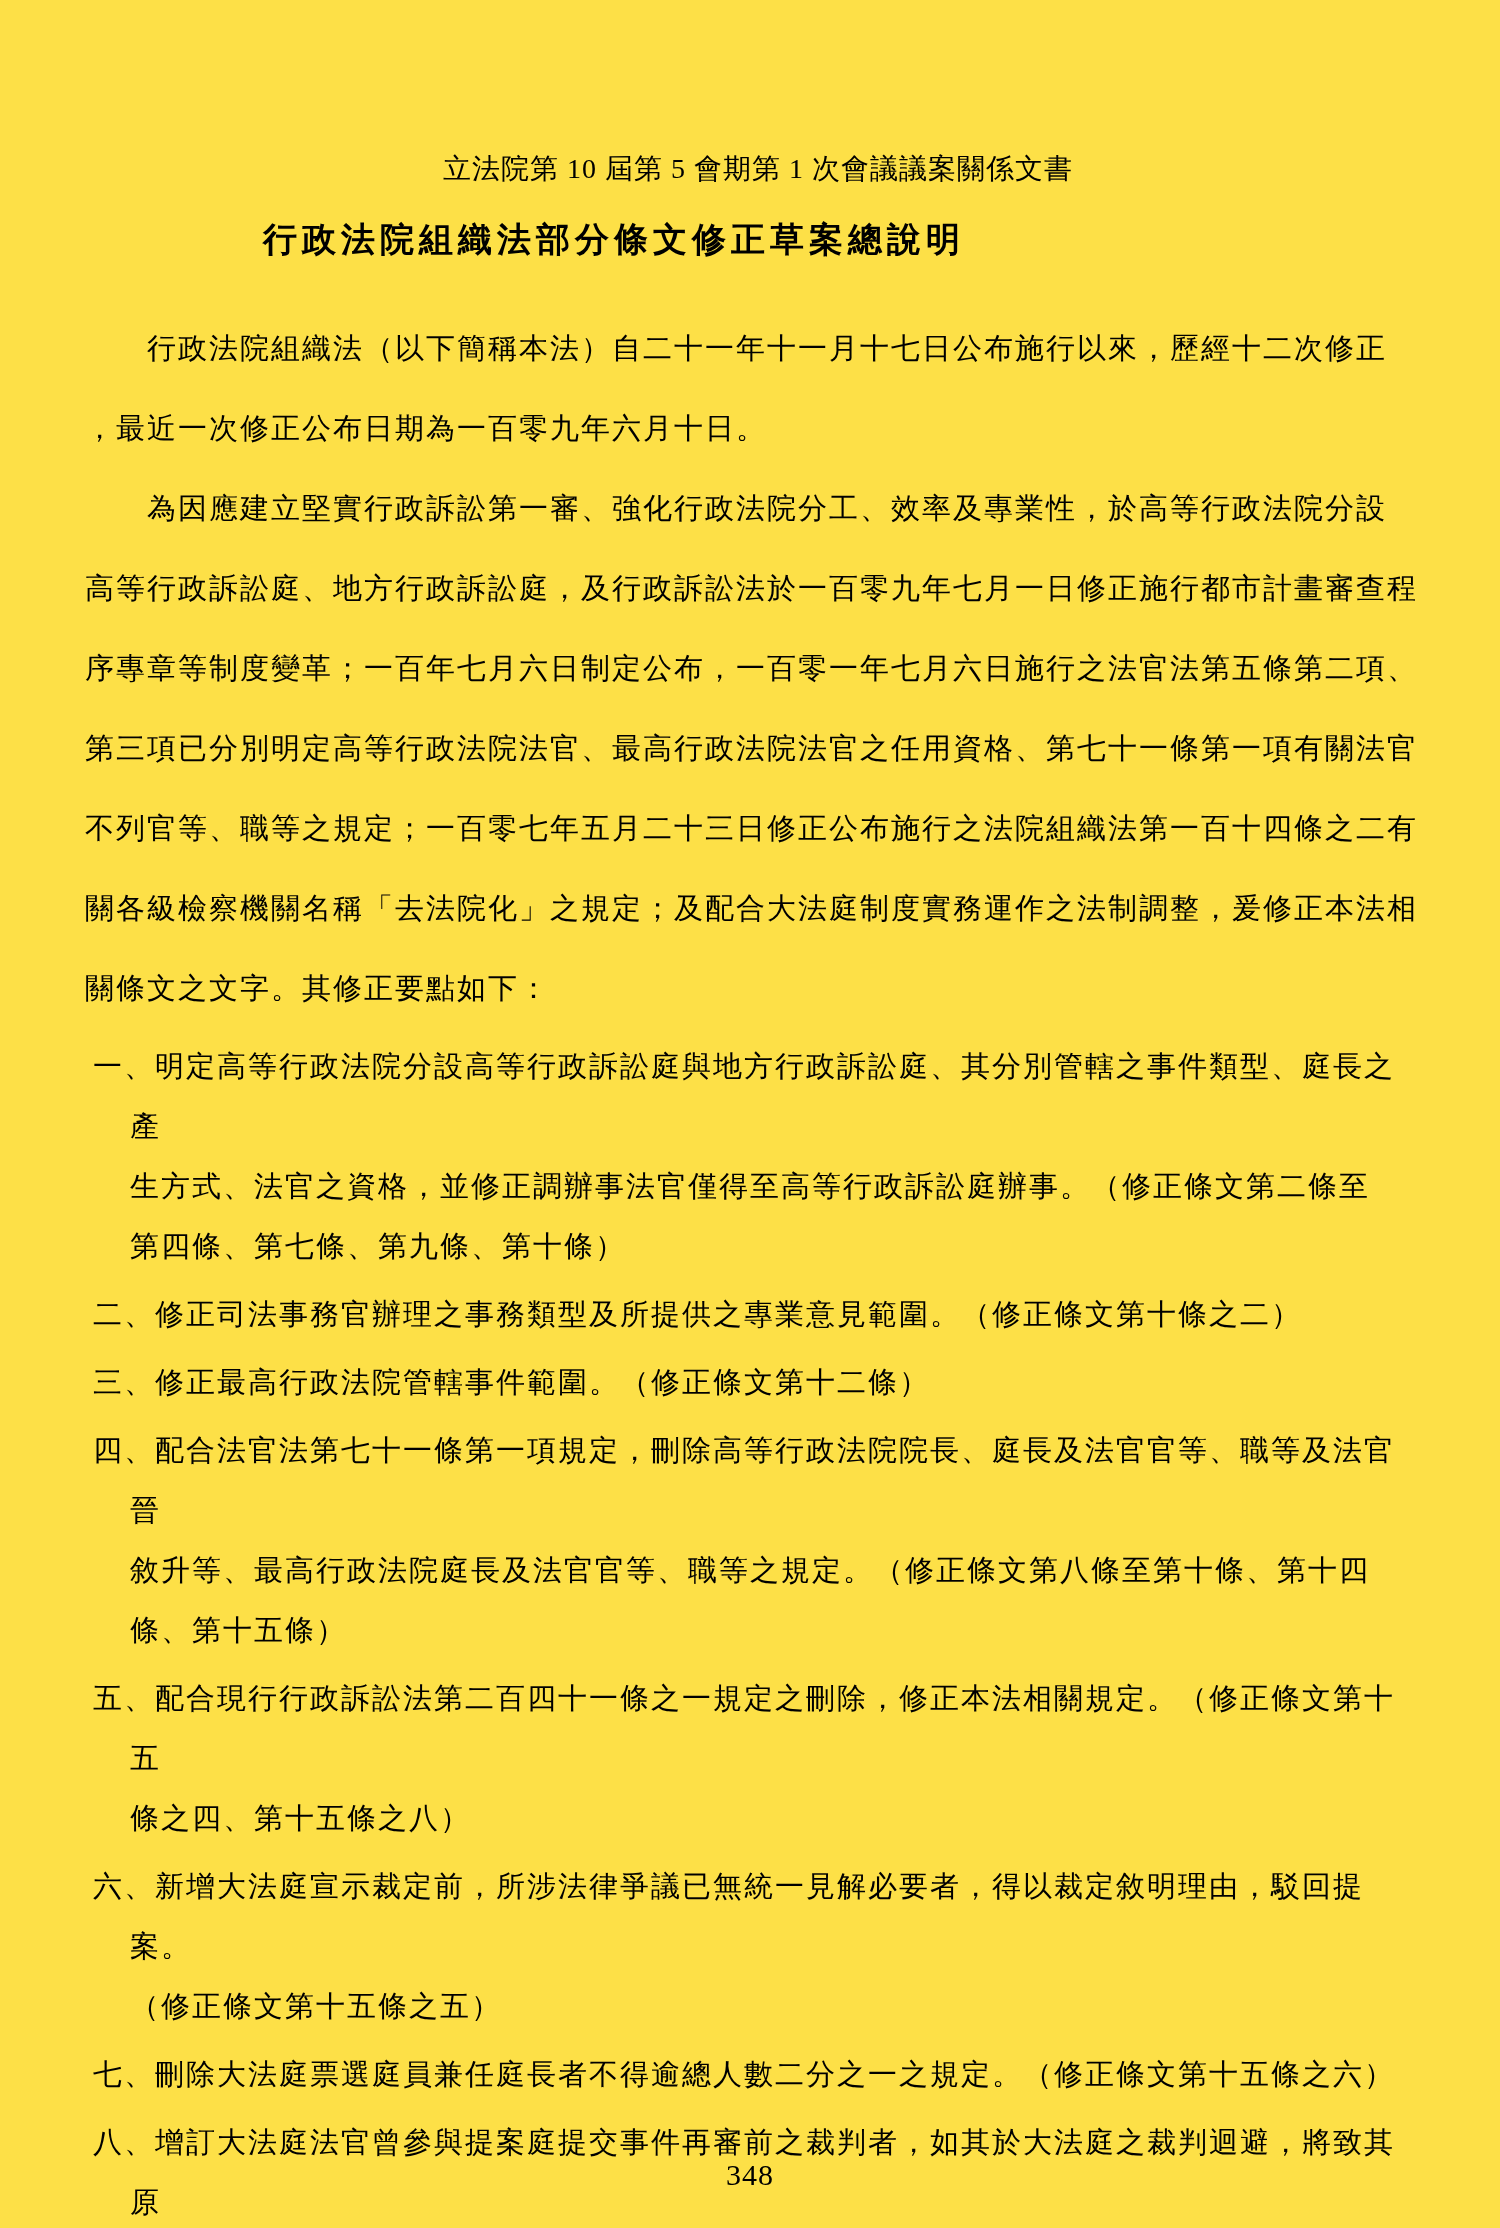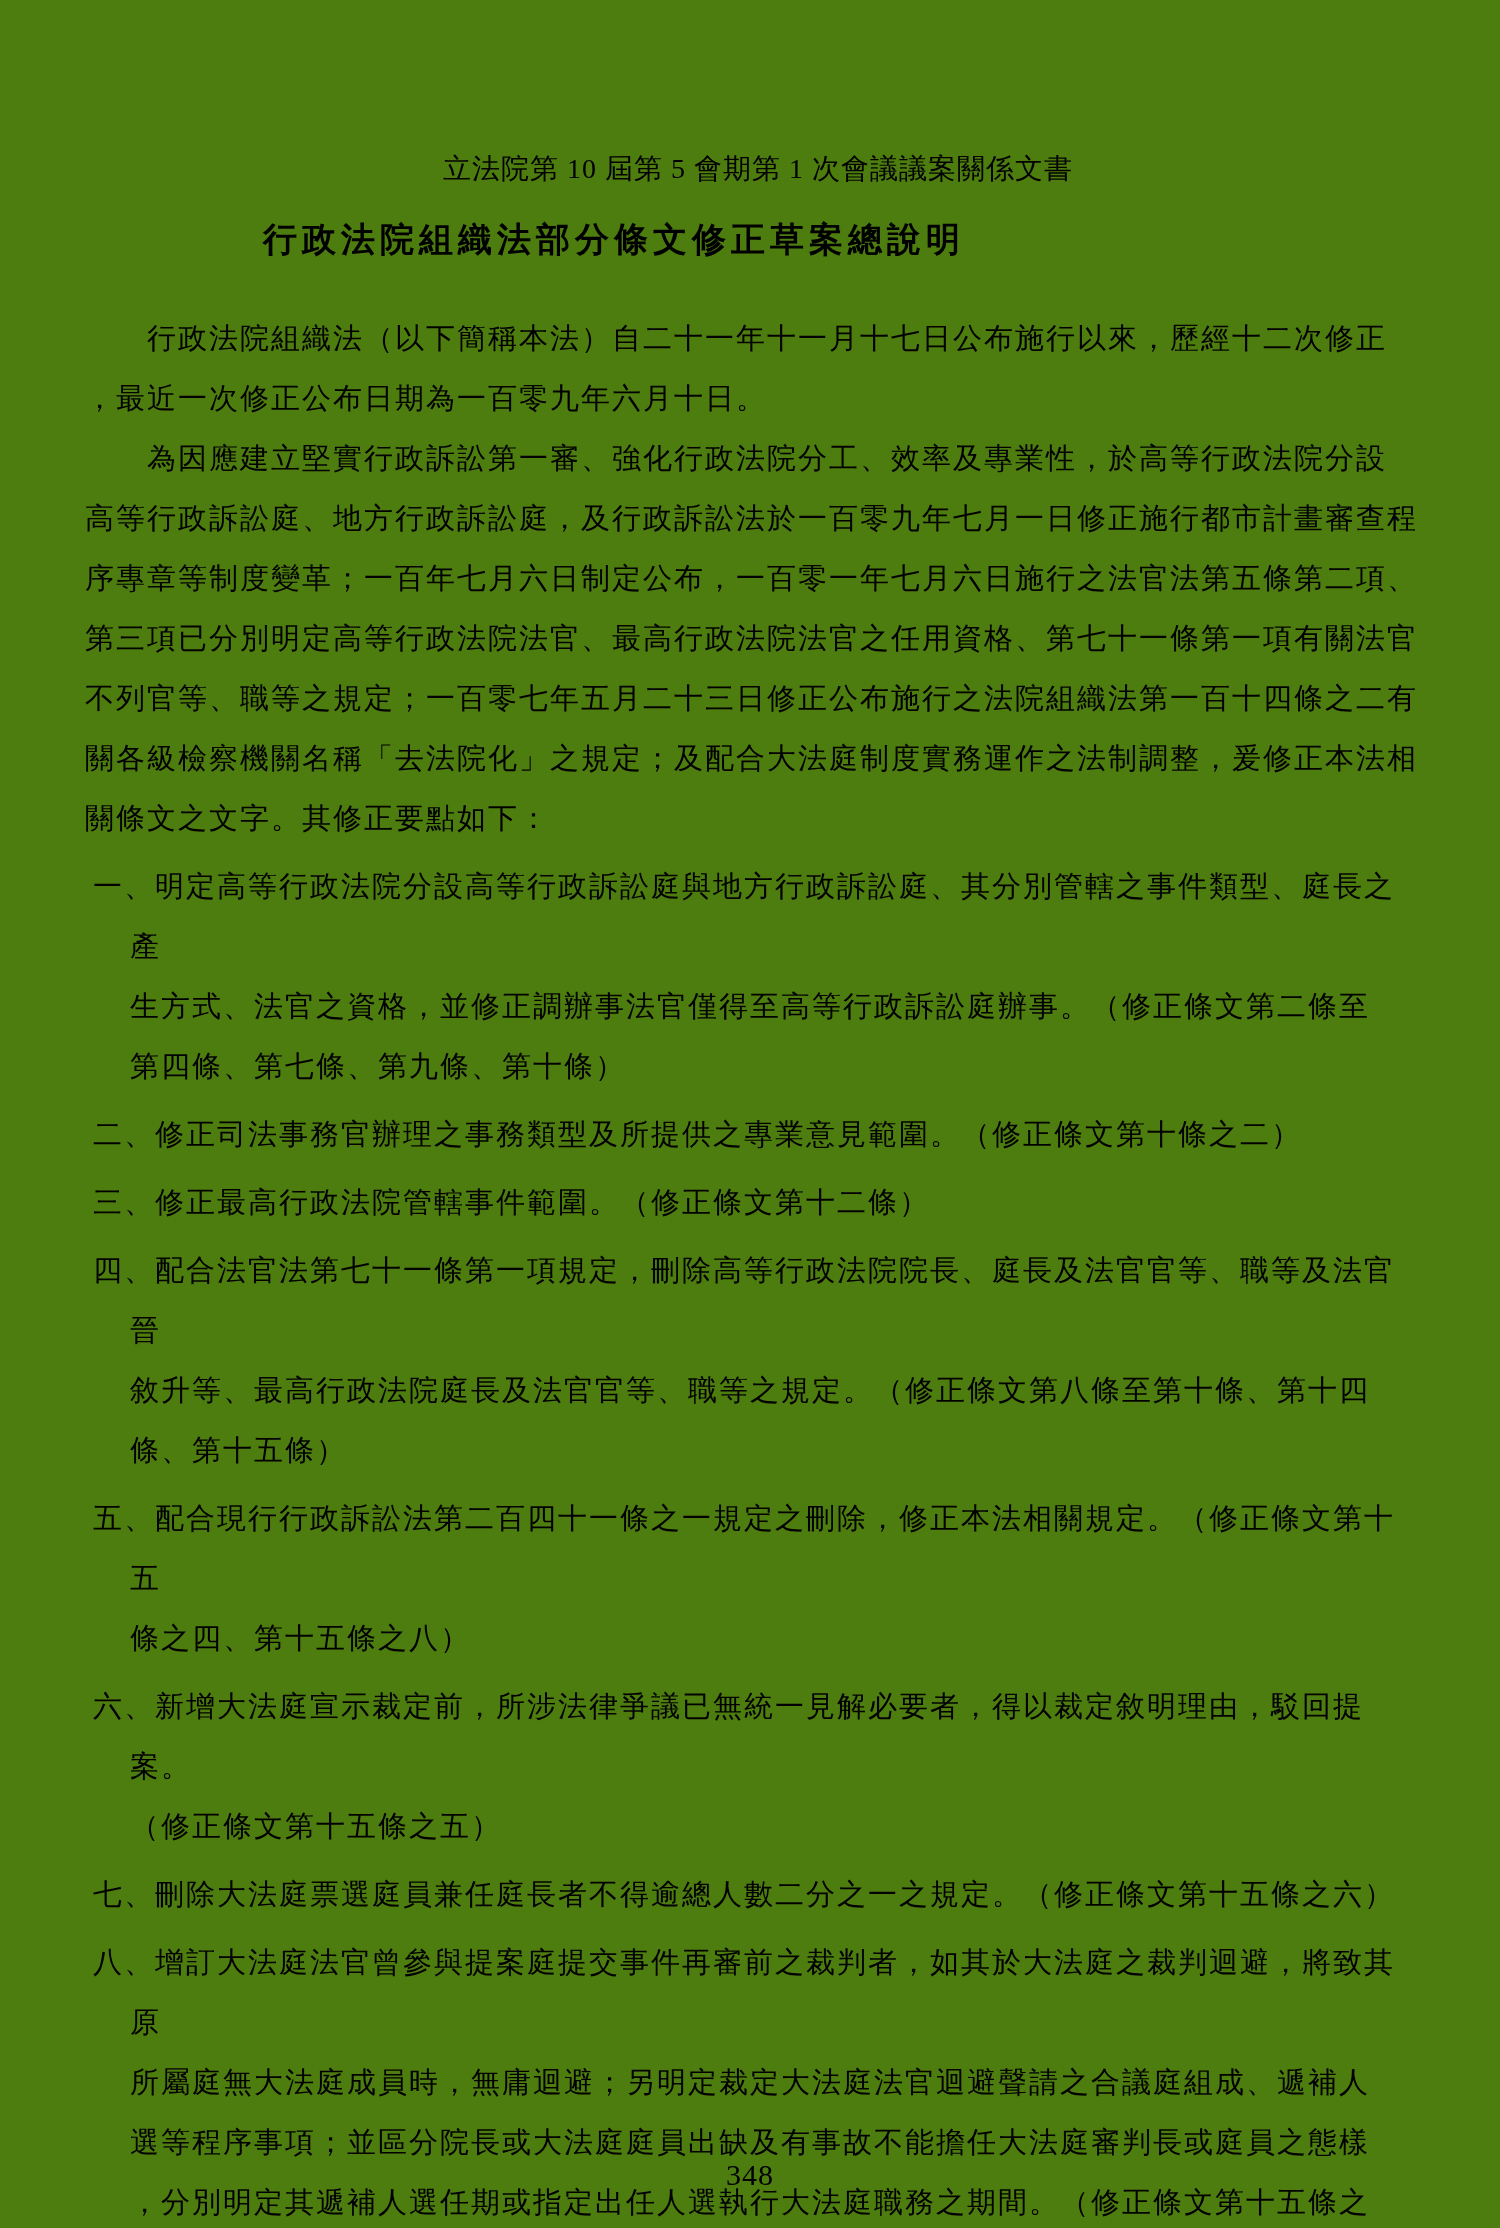--- a/index.html
+++ b/index.html
@@ -6,21 +6,21 @@
     margin: 0;
     padding: 0;
     background: #ffffff;
   }
   .page {
     position: relative;
     width: 1500px;
     height: 2228px;
     box-sizing: border-box;
     padding: 152px 69px 0 85px;
-    background: #4d7c0f;
+    background: #fde047;
     color: #000000;
     font-family: "Liberation Serif", "DejaVu Serif", serif;
     overflow: hidden;
   }
   .doc-header {
     text-align: center;
     font-size: 28px;
     letter-spacing: 1px;
     line-height: 34px;
     white-space: pre-line;
@@ -29,21 +29,21 @@
     margin: 30px 0 44px 178px;
     font-size: 34px;
     font-weight: 700;
     letter-spacing: 5px;
     line-height: 48px;
   }
   .para {
     margin: 0;
     font-size: 29px;
     letter-spacing: 2px;
-    line-height: 60px;
+    line-height: 80px;
     text-indent: 62px;
     white-space: pre-line;
   }
   .item {
     margin: 8px;
     font-size: 29px;
     letter-spacing: 2px;
     line-height: 60px;
     padding-left: 37px;
     text-indent: -37px;

